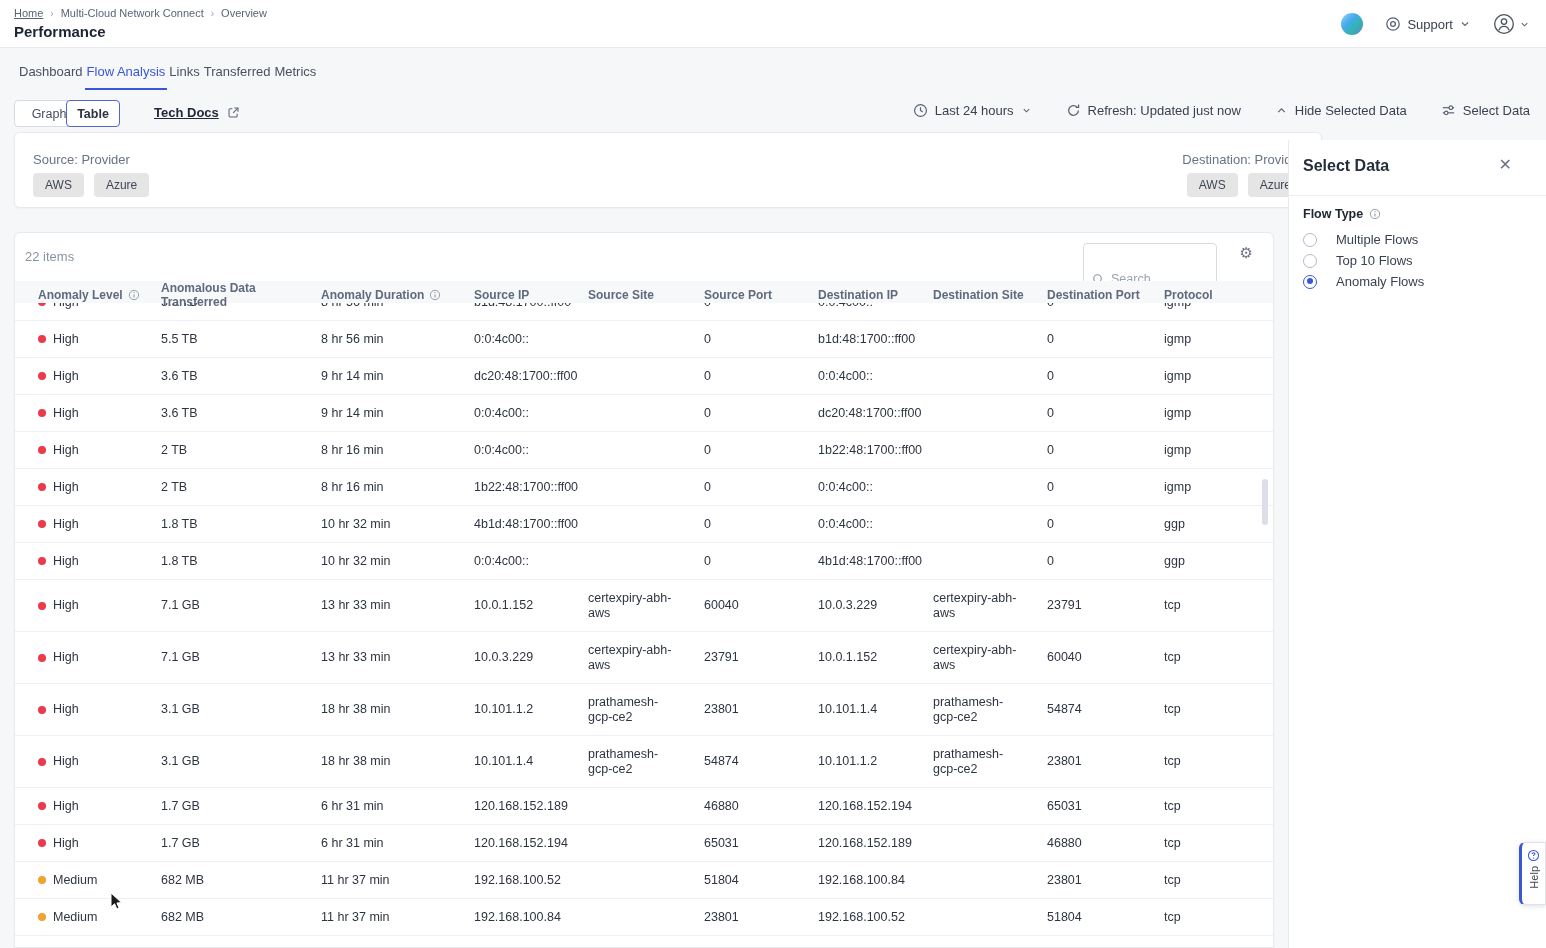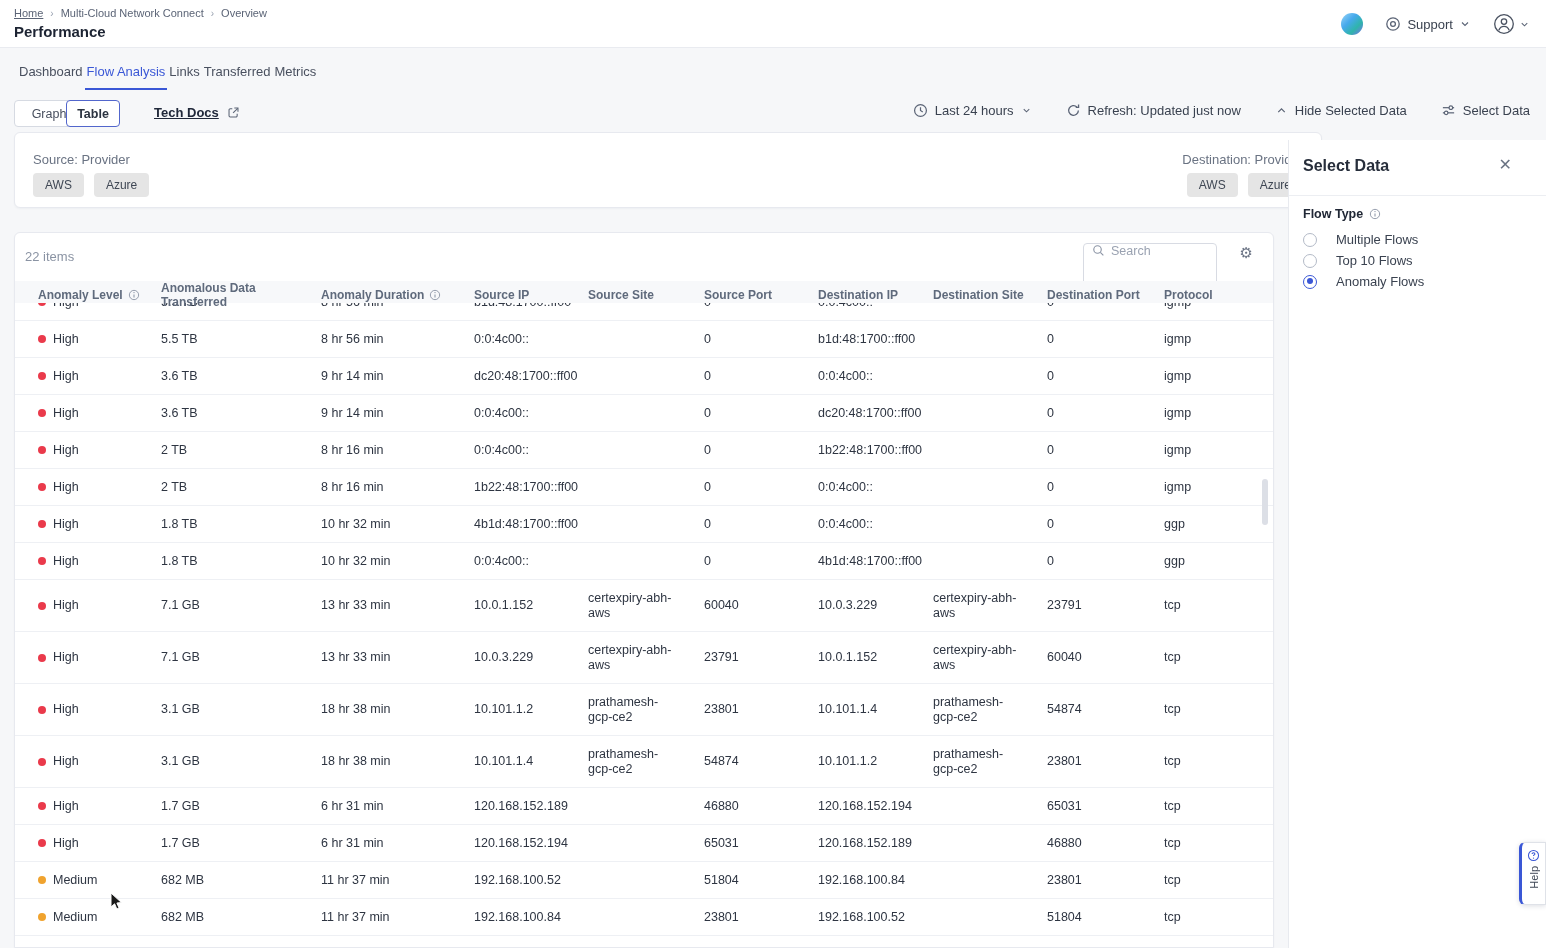--- a/index.html
+++ b/index.html
@@ -41,21 +41,21 @@
   .flabel.src { left:18px; }
   .flabel.dst { right:18px; }
   .chips { position:absolute; top:40px; display:flex; gap:10px; }
   .chips.src { left:18px; }
   .chips.dst { right:18px; }
   .chip { background:#e5e5e5; border-radius:4px; padding:5px 12px; font-size:12px; color:#3f4754; cursor:pointer; }
 
   
   .table-card { left:14px; top:232px; width:1260px; height:716px; border-radius:6px 6px 0 0; overflow:hidden; }
   .items-count { position:absolute; left:10px; top:16px; font-size:13px; color:#8a93a3; }
-  .search-box { position:absolute; right:56px; top:10px; width:134px; height:44px; border:1px solid #d8dbe3; border-radius:4px; background:#fff; display:flex; align-items:flex-start; padding:0 8px; gap:6px; }
+  .search-box { position:absolute; right:56px; top:10px; width:134px; height:44px; border:1px solid #d8dbe3; border-radius:4px; background:#fff; display:flex; align-items:flex-end; padding:0 8px; gap:6px; }
   .search-box input { border:none; outline:none; width:100%; font-size:12.5px; color:#3a4250; font-family:inherit; background:transparent; }
   .search-box input::placeholder { color:#9aa2b1; }
   .gear-btn { position:absolute; right:20px; top:13px; font-size:15px; color:#6b7485; cursor:pointer; font-family:"DejaVu Sans",sans-serif; line-height:1; }
 
   .grid-cols { display:grid; grid-template-columns:123px 160px 153px 114px 116px 114px 115px 114px 117px 1fr; align-items:center; padding-left:23px; }
   .thead { position:absolute; top:48px; left:0; right:0; height:22px; background:#f7f8fa; z-index:2; }
   .th { font-size:12px; font-weight:700; color:#5f6a7c; display:flex; align-items:center; gap:5px; }
   .th .info-icon { display:none; color:#8b94a5; cursor:pointer; }
   .th.has-info .info-icon { display:inline-flex; }
 

